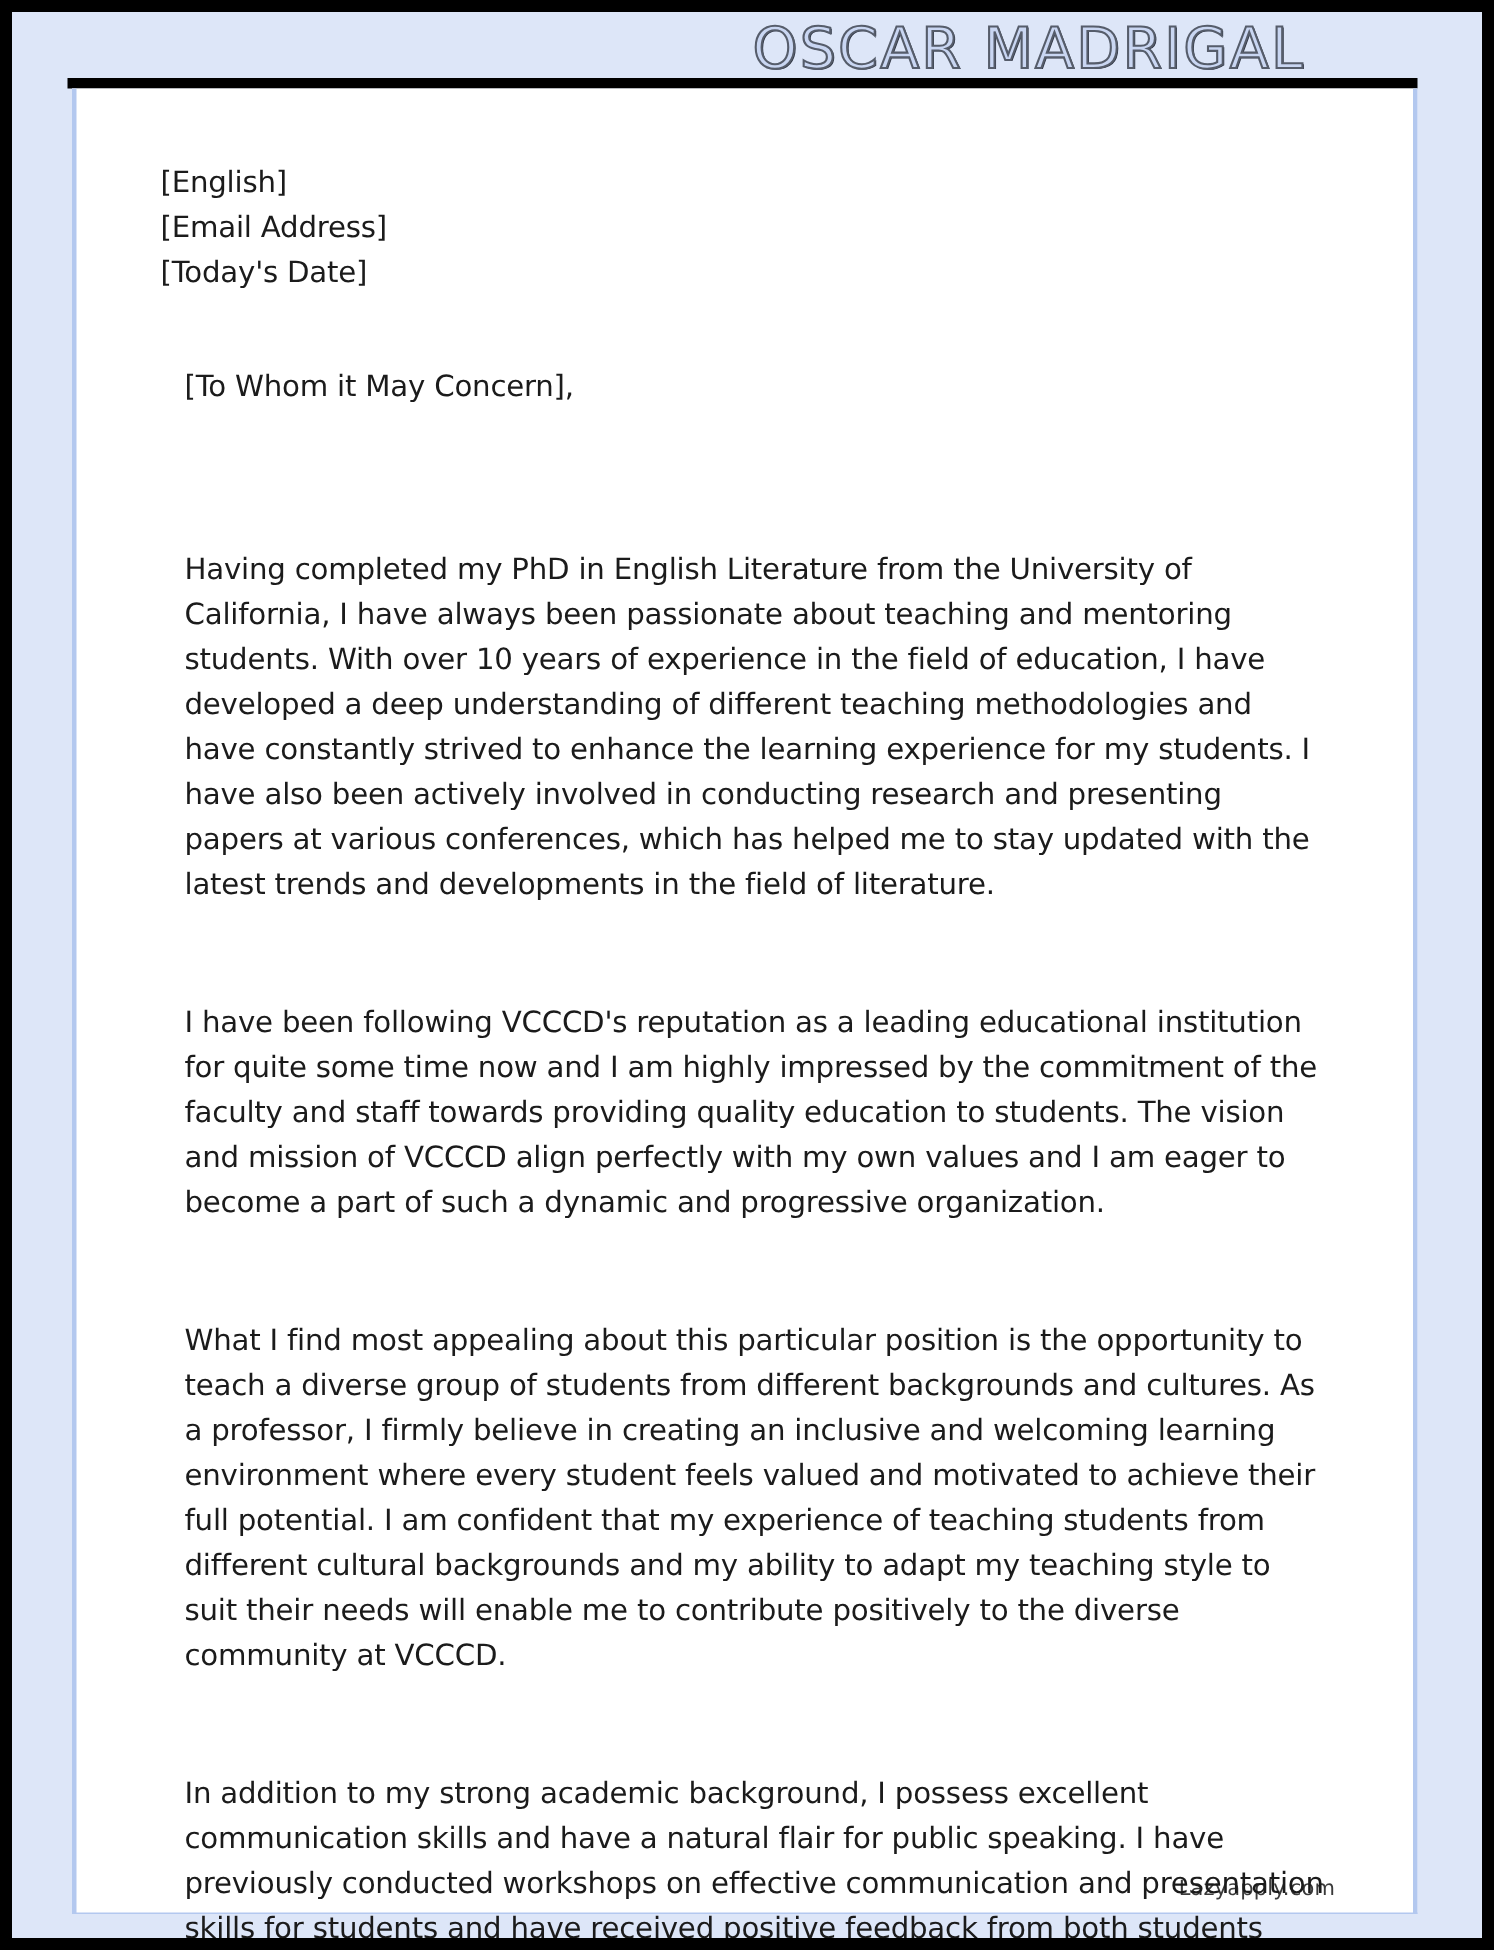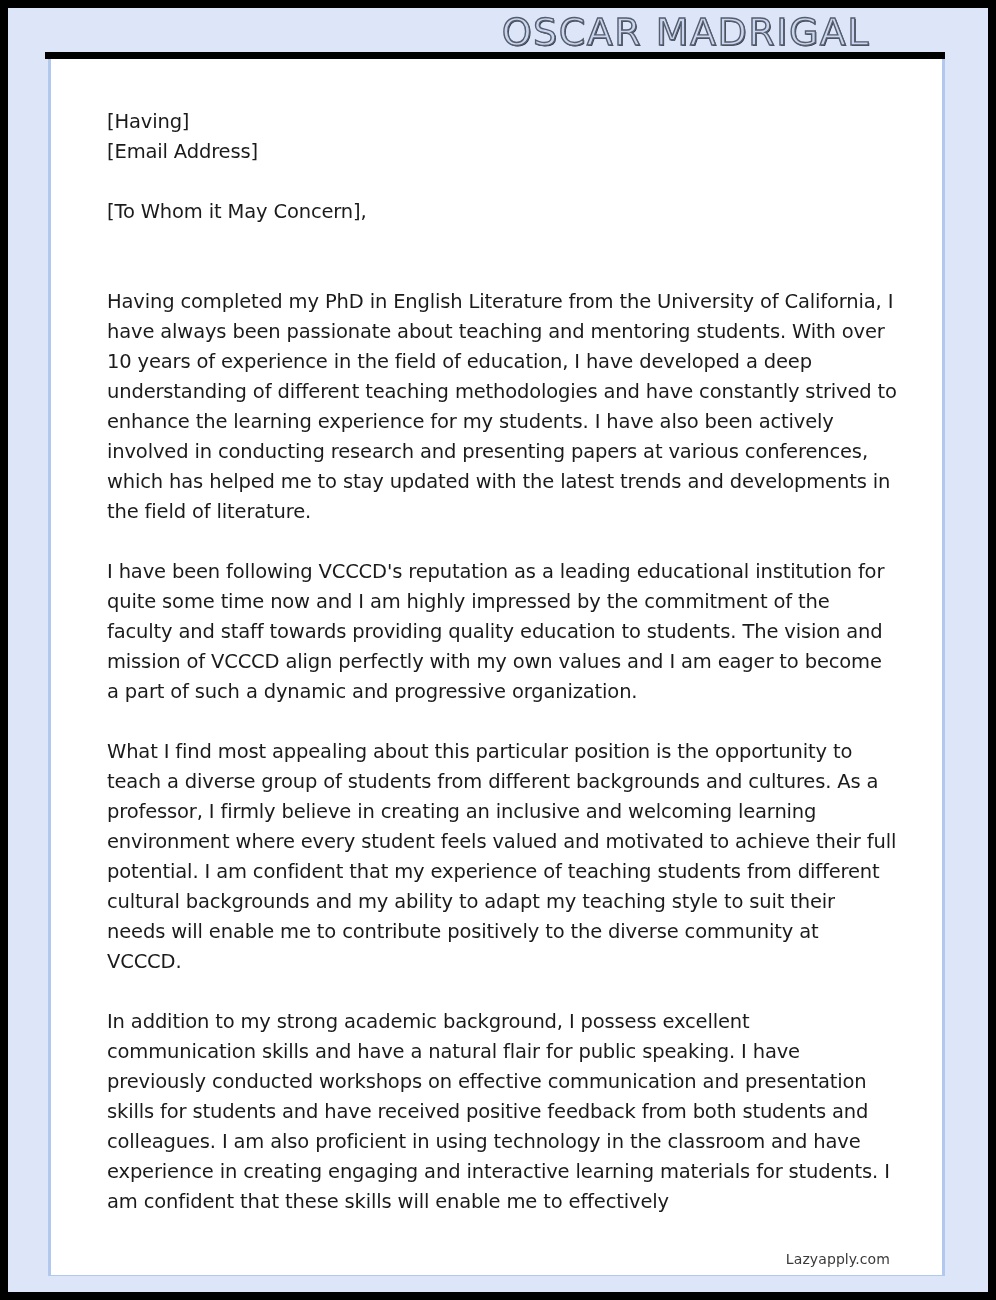--- a/index.html
+++ b/index.html
@@ -95,21 +95,21 @@
     font-size: 19.5px;
     line-height: 30px;
     color: #1b1b1b;
     letter-spacing: -0.15px;
   }
   .addr-line {
     display: block;
     white-space: nowrap;
   }
   .letter-para {
-    margin: 0;
+    margin: 16px;
     padding: 0;
   }
   .para-gap {
     height: 30px;
   }
 
   
   #watermark {
     position: absolute;
     right: 52px;
@@ -134,22 +134,23 @@
     </div>
 
     <div id="header-rule"></div>
 
     <div id="paper">
       <div id="watermark">Lazyapply.com</div>
     </div>
 
     <div id="letter-body">
       <div>
-        <span class="addr-line">[Having]</span>
+        <span class="addr-line">[English]</span>
         <span class="addr-line">[Email Address]</span>
+        <span class="addr-line">[Today's Date]</span>
       </div>
 
       <div class="para-gap"></div>
 
       <p class="letter-para">[To Whom it May Concern],</p>
 
       <div class="para-gap"></div>
 
 
       <div class="para-gap"></div>

